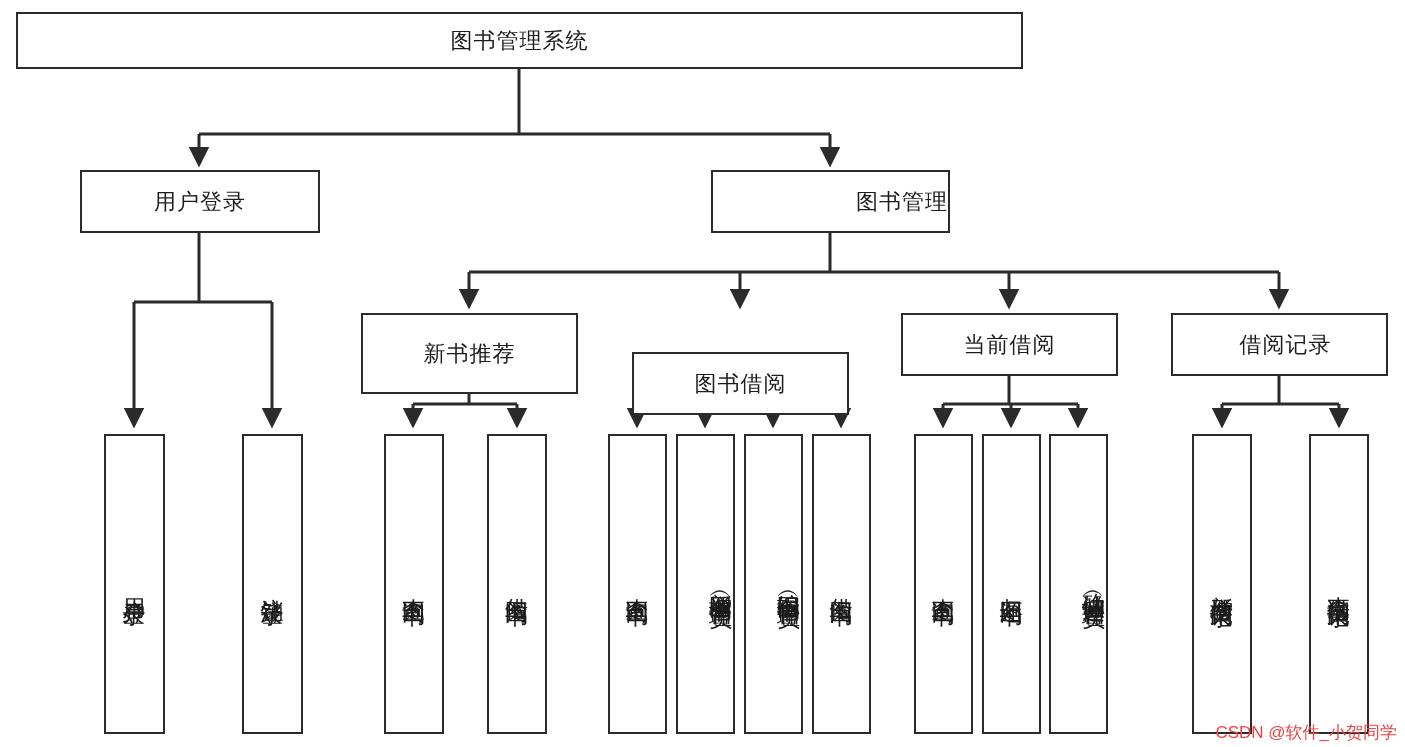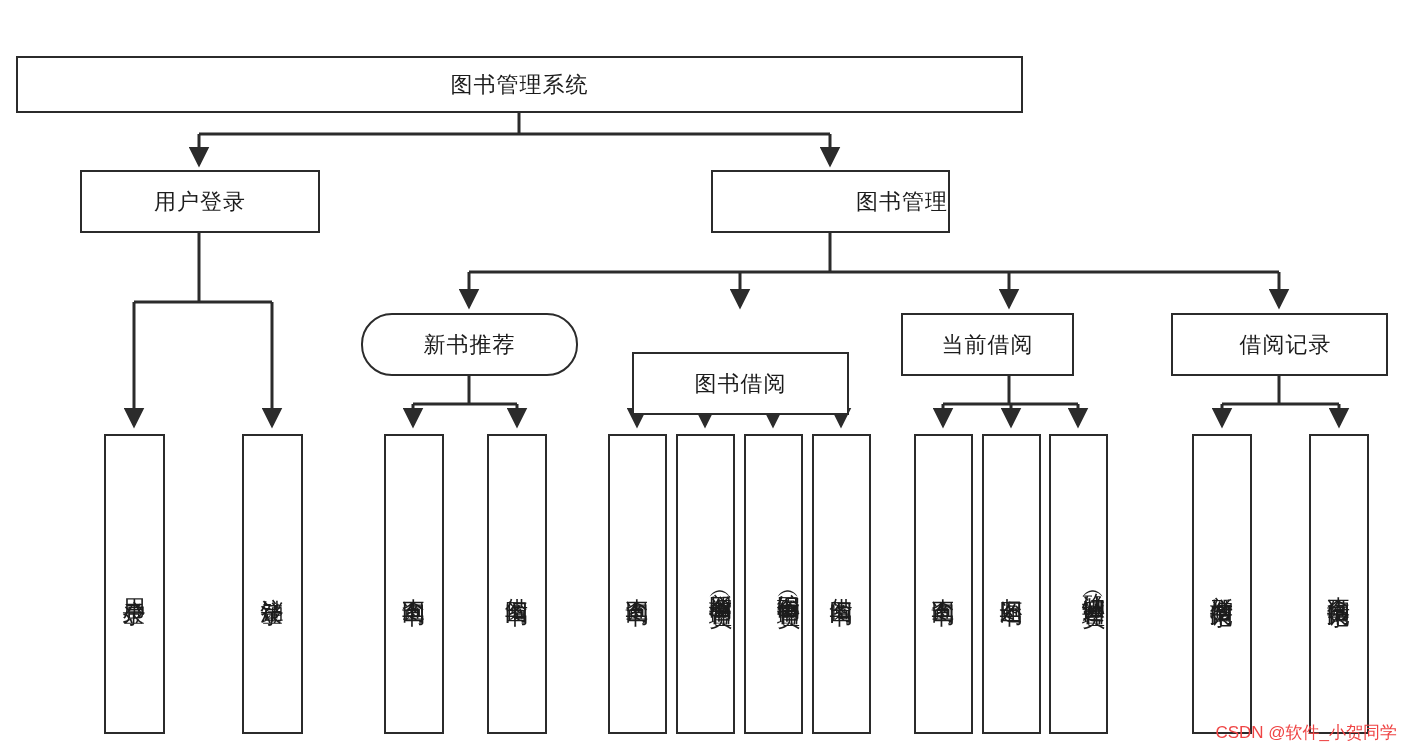--- a/index.html
+++ b/index.html
@@ -113,38 +113,38 @@
       <path d="M 1011 404 L 1011 425" marker-end="url(#arrow)"></path>
       <path d="M 1078 404 L 1078 425" marker-end="url(#arrow)"></path>
 
       <path d="M 1279 376 L 1279 404"></path>
       <path d="M 1222 404 L 1339 404"></path>
       <path d="M 1222 404 L 1222 425" marker-end="url(#arrow)"></path>
       <path d="M 1339 404 L 1339 425" marker-end="url(#arrow)"></path>
     </g>
   </svg>
 
-  <div class="node horiz" style="left:16px; top:12px; width:1007px; height:57px;margin-top:44px;">
+  <div class="node horiz" style="left:16px; top:12px; width:1007px; height:57px;">
     <span>图书管理系统</span>
   </div>
 
   <div class="node horiz" style="left:80px; top:170px; width:240px; height:63px;">
     <span>用户登录</span>
   </div>
   <div class="node horiz" style="left:711px; top:170px; width:239px; height:63px;justify-content:flex-end;">
     <span>图书管理</span>
   </div>
 
-  <div class="node horiz" style="left:361px; top:313px; width:217px; height:63px;border-radius:31px;">
+  <div class="node horiz" style="left:361px; top:313px; width:217px; height:81px;">
     <span>新书推荐</span>
   </div>
   <div class="node horiz" style="left:632px; top:313px; width:217px; height:63px;margin-top:39px;">
     <span>图书借阅</span>
   </div>
-  <div class="node horiz" style="left:901px; top:313px; width:173px; height:63px;">
+  <div class="node horiz" style="left:901px; top:313px; width:217px; height:63px;">
     <span>当前借阅</span>
   </div>
   <div class="node horiz" style="left:1171px; top:313px; width:217px; height:63px;padding-left:12px;">
     <span>借阅记录</span>
   </div>
 
   <div class="node vert" style="left:104px; top:434px; width:61px; height:300px; align-items:center;">
     <span class="vtext">用户登录</span>
   </div>
   <div class="node vert" style="left:242px; top:434px; width:61px; height:300px; align-items:center;">

